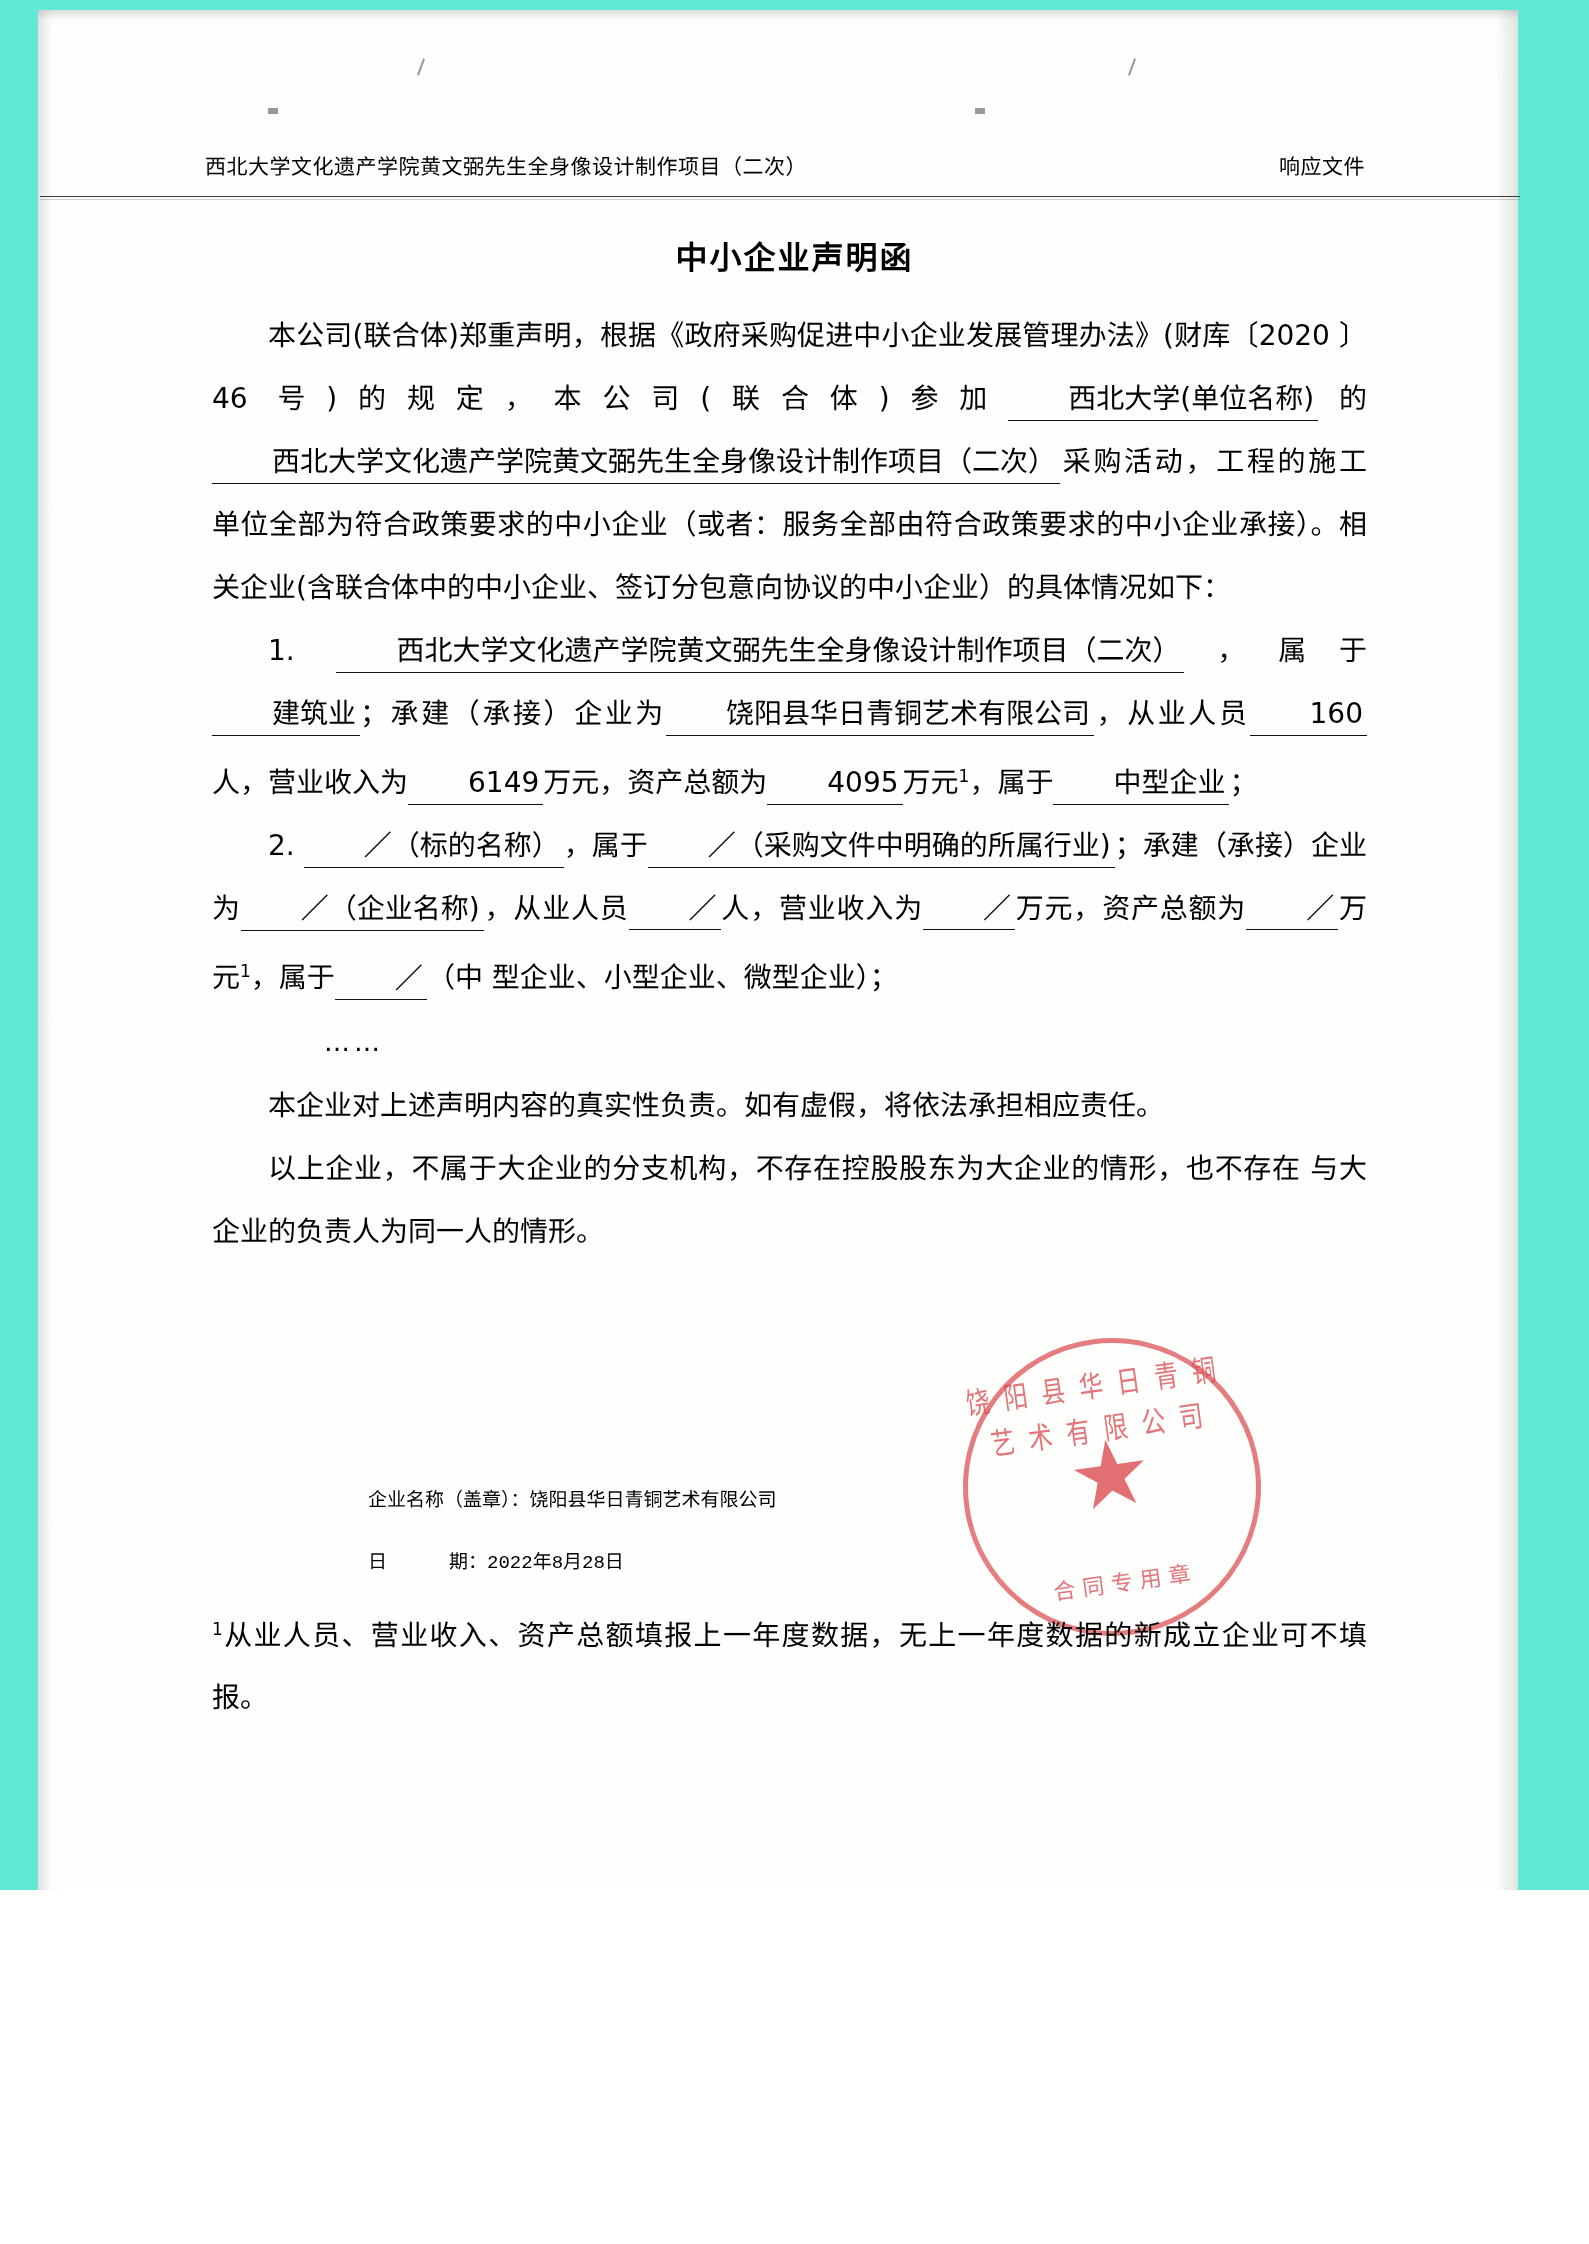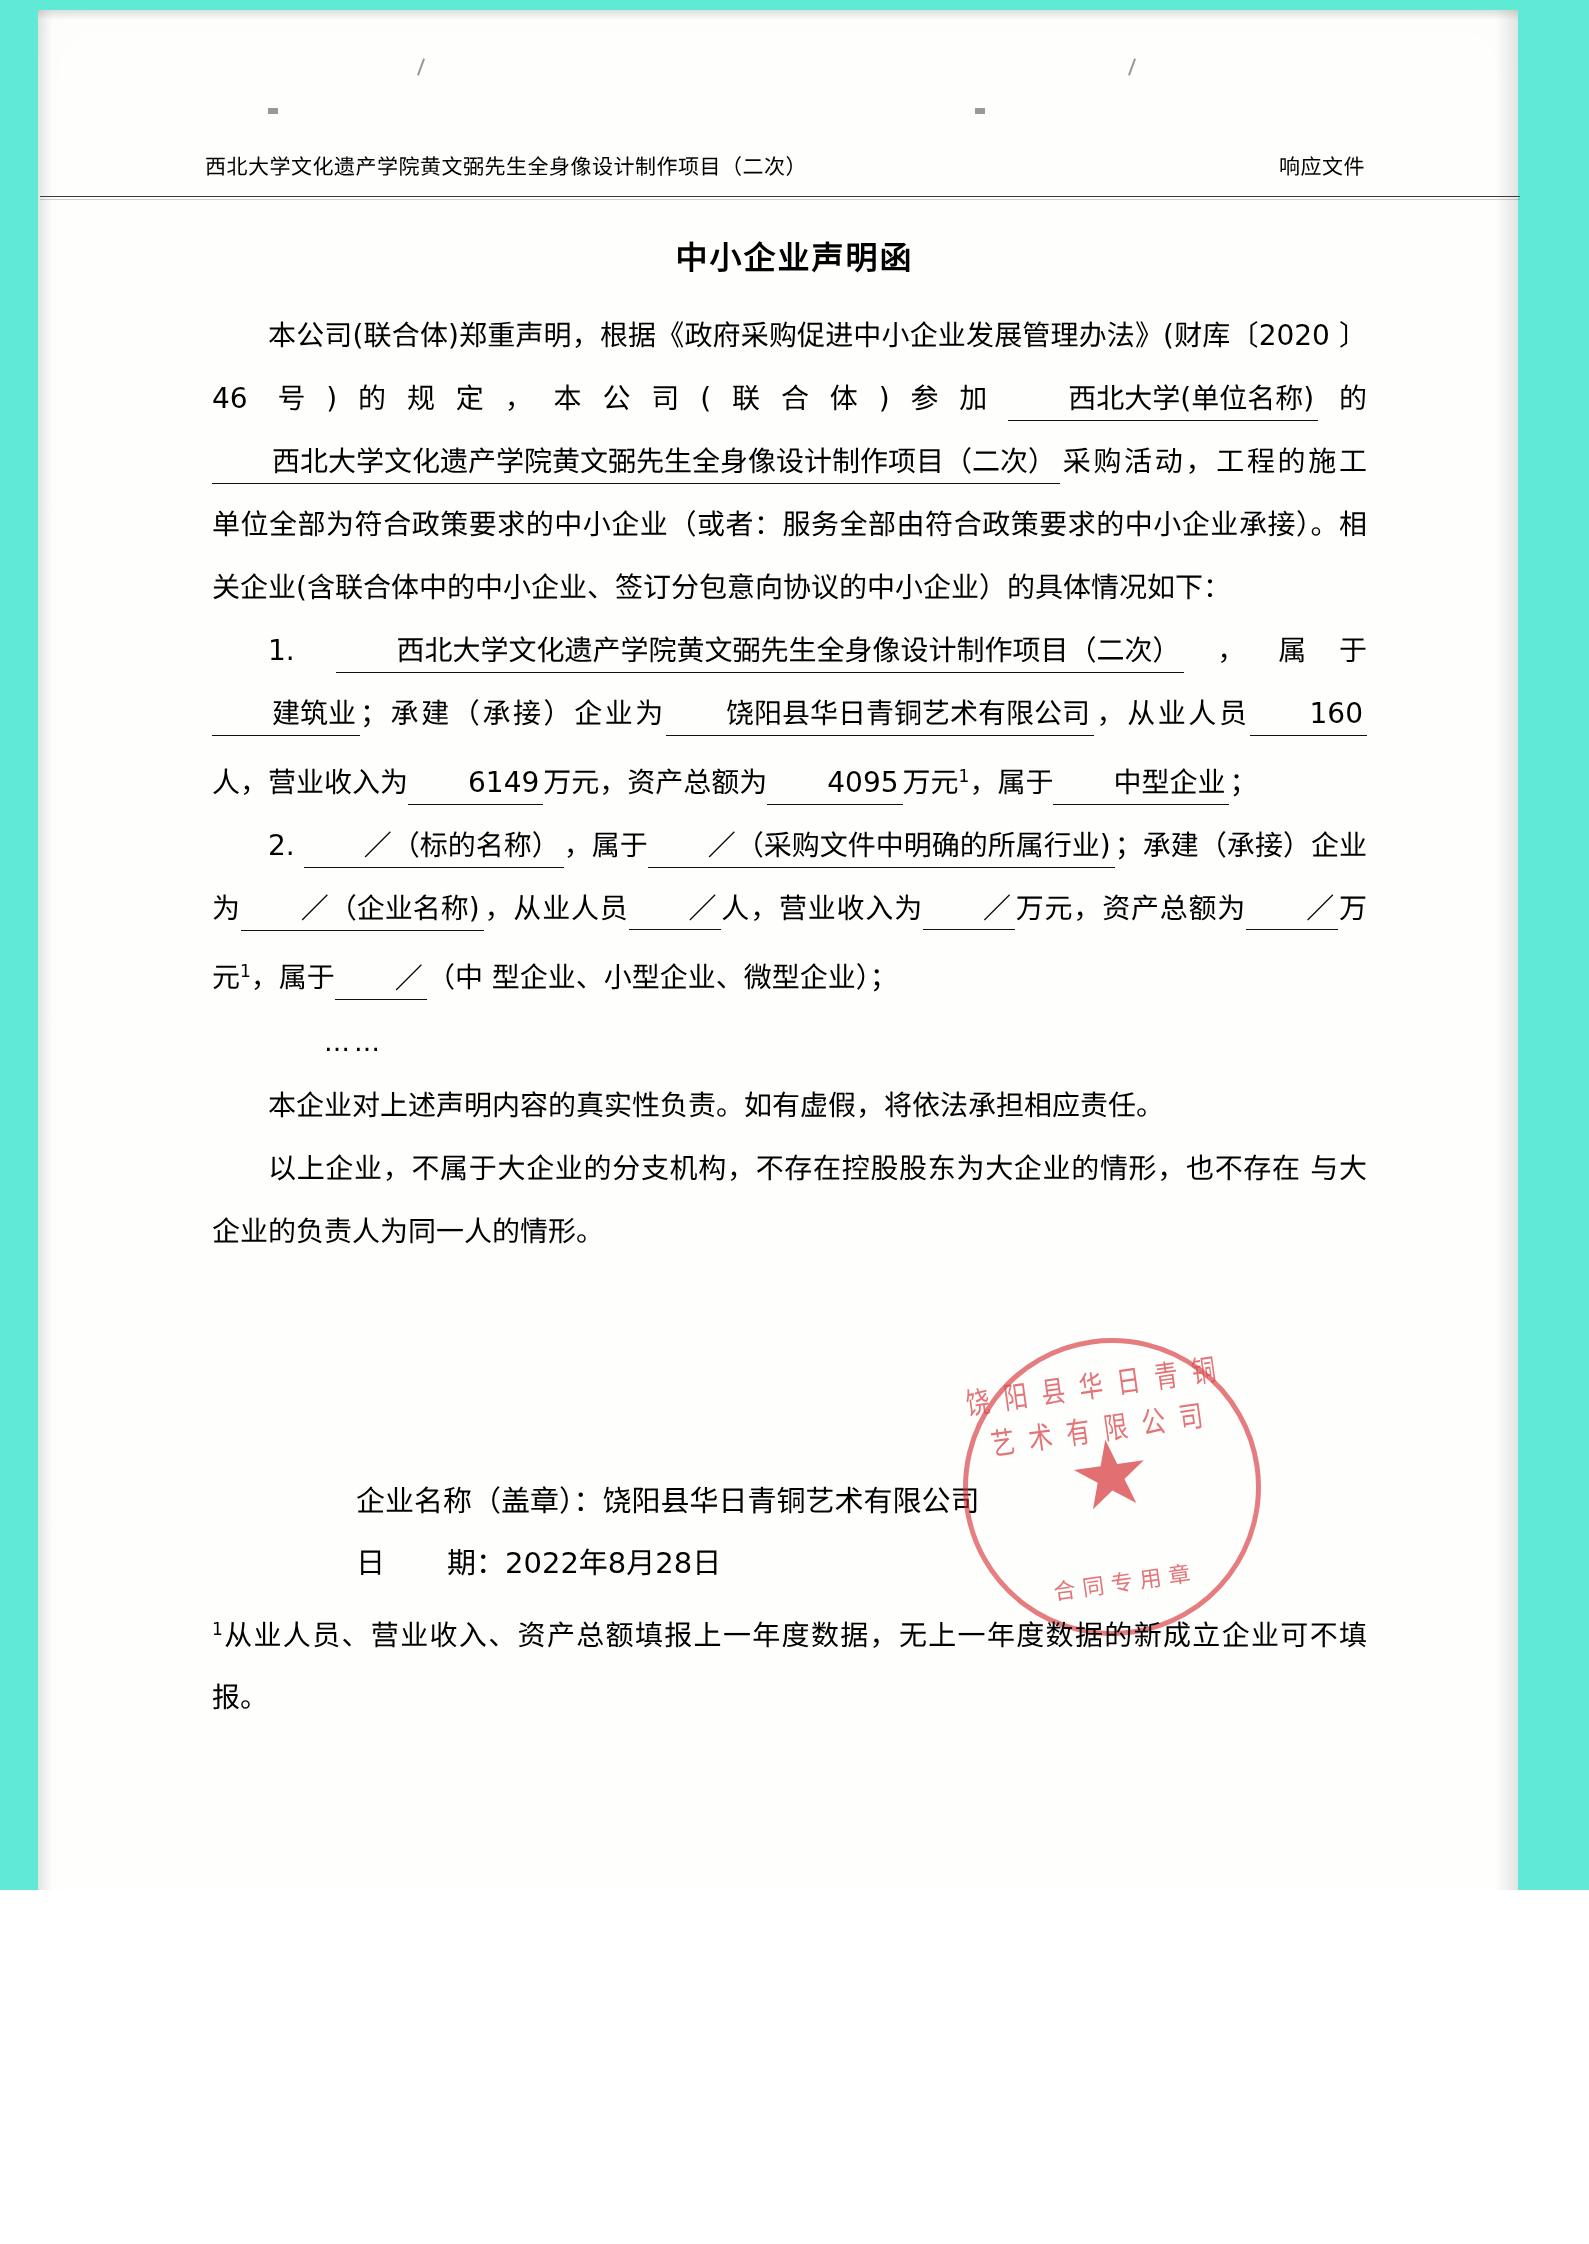--- a/index.html
+++ b/index.html
@@ -133,25 +133,26 @@
   }
   .dots {
     display: inline-block;
     letter-spacing: 4px;
     font-size: 26px;
   }
 
   
   .sign-block {
     position: absolute;
-    left: 196px;
+    left: 208px;
     top: 1470px;
     width: 1155px;
-    font-size: 29px;
+    font-size: 19px;
     line-height: 62px;
+    font-family: Liberation Mono, monospace;
   }
   .sign-line { margin-left: 160px; }
   .sign-line .gap { display: inline-block; width: 62px; }
 
   .footnote {
     position: absolute;
     left: 212px;
     top: 1598px;
     width: 1155px;
     font-size: 28px;

